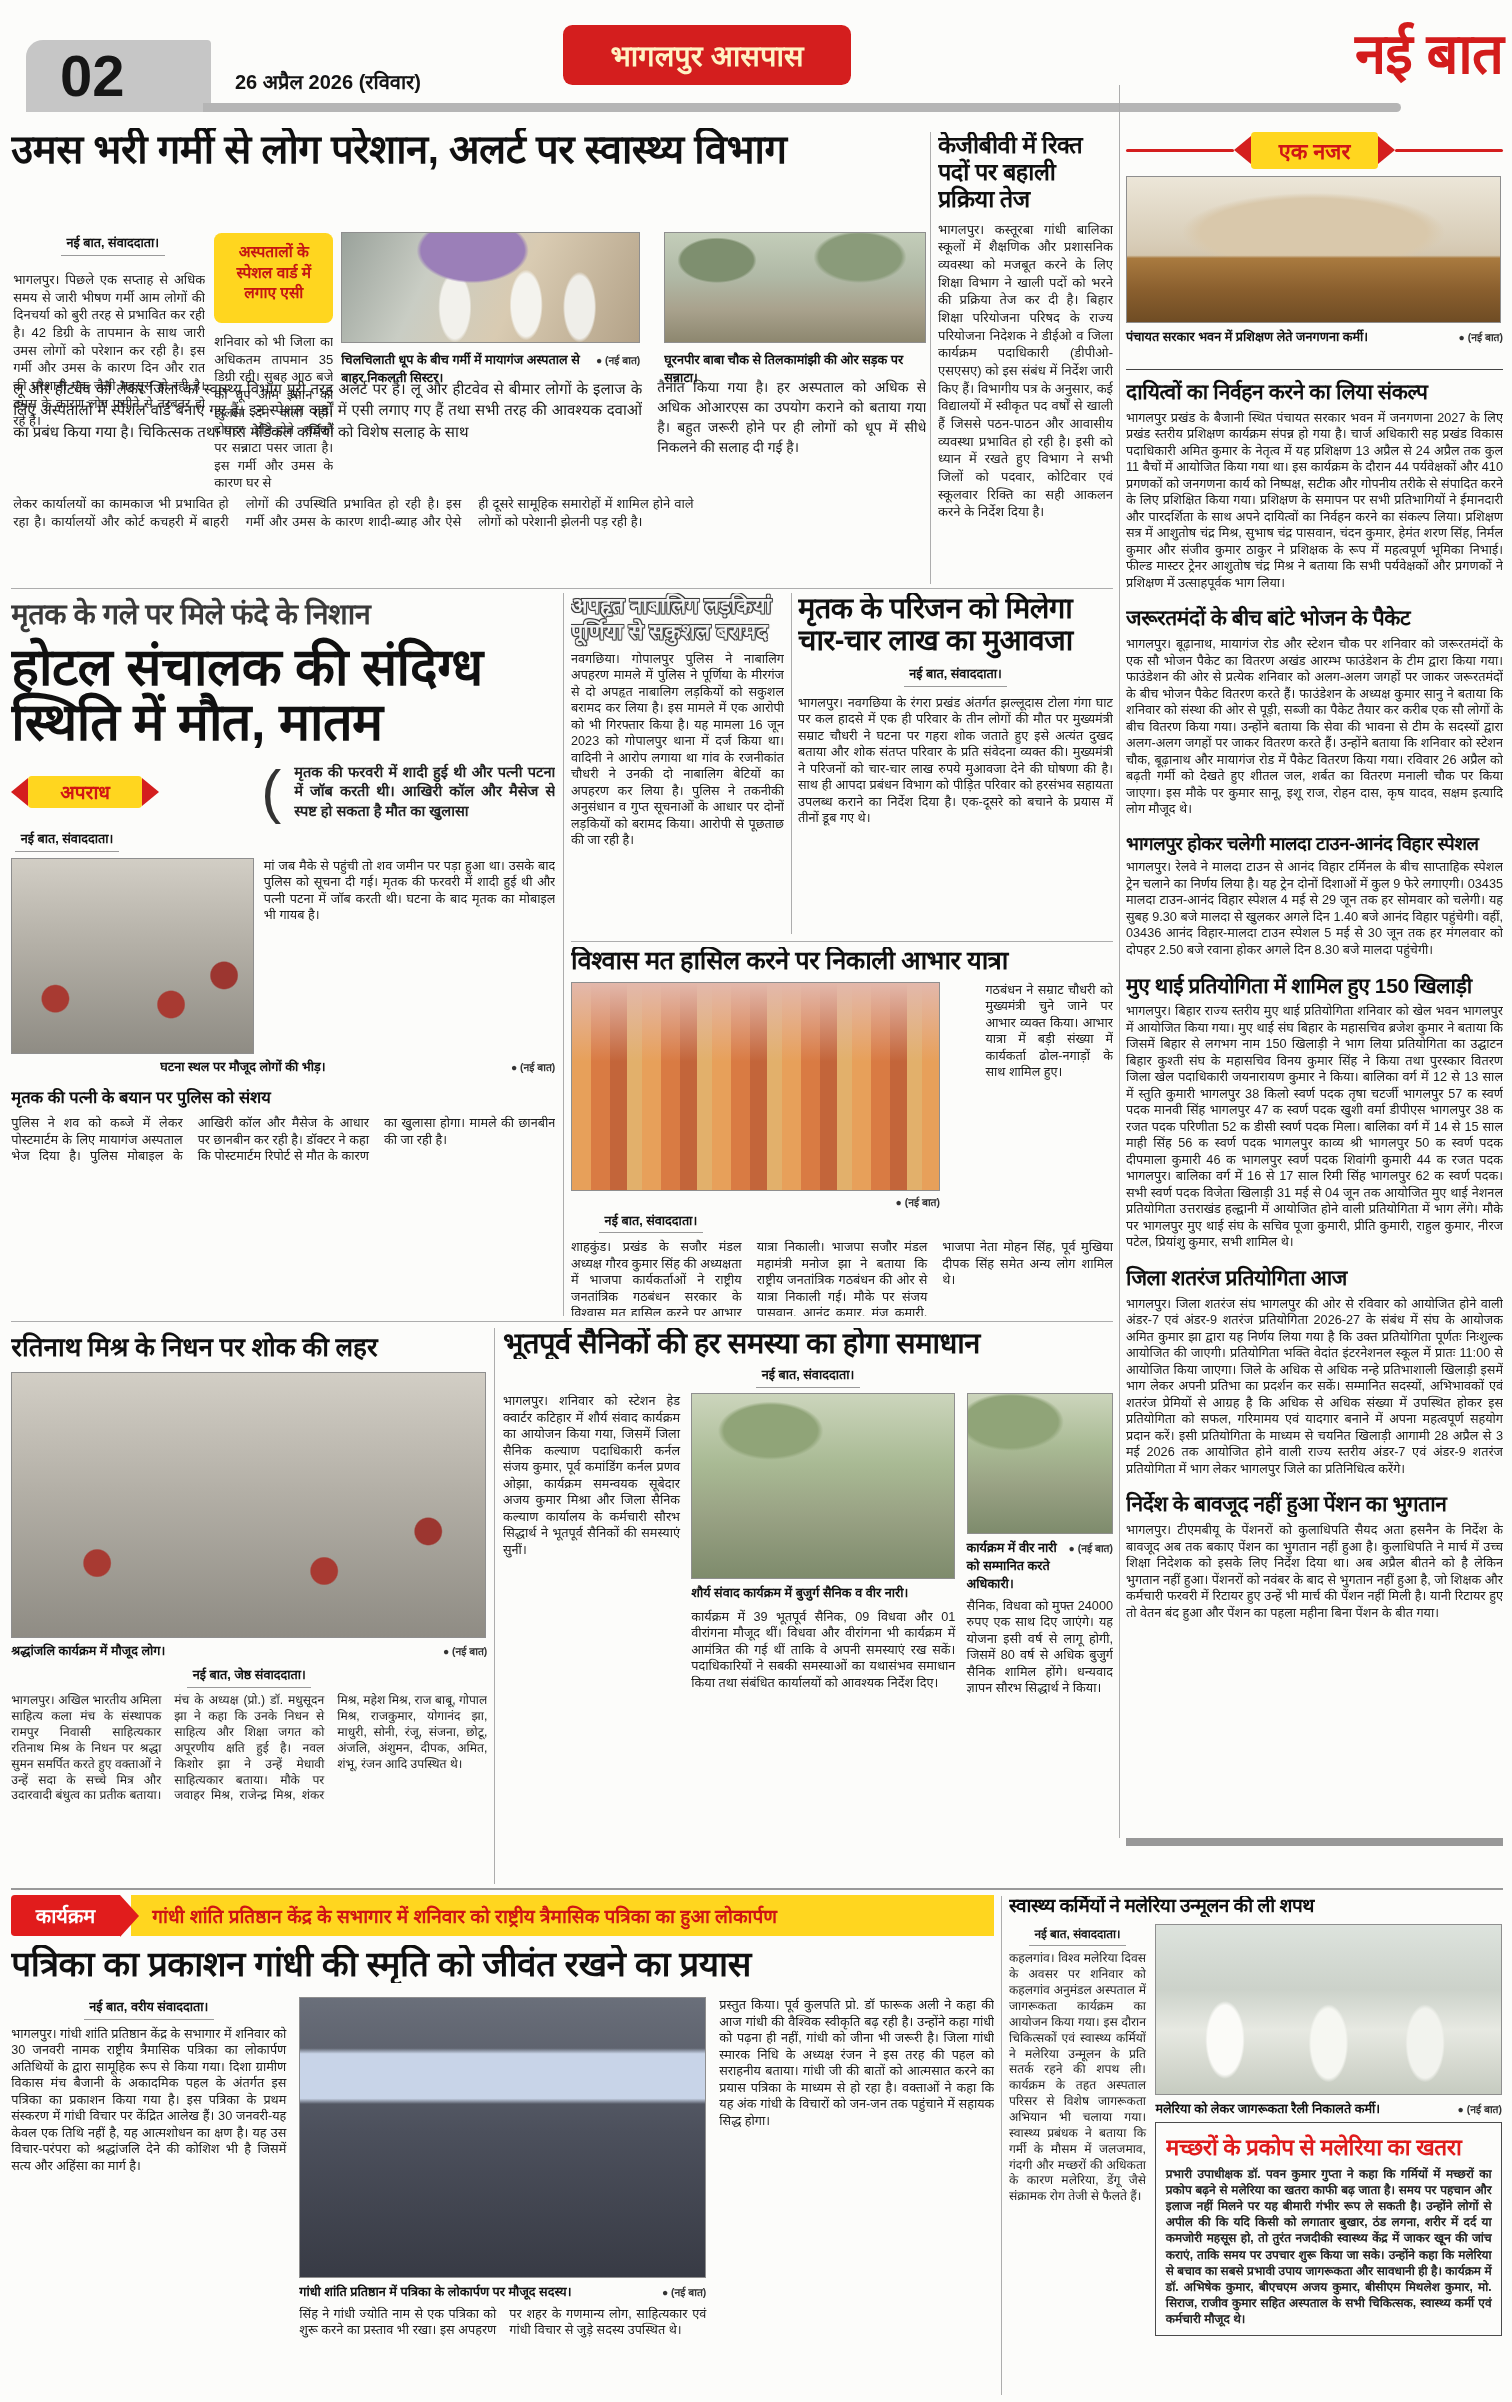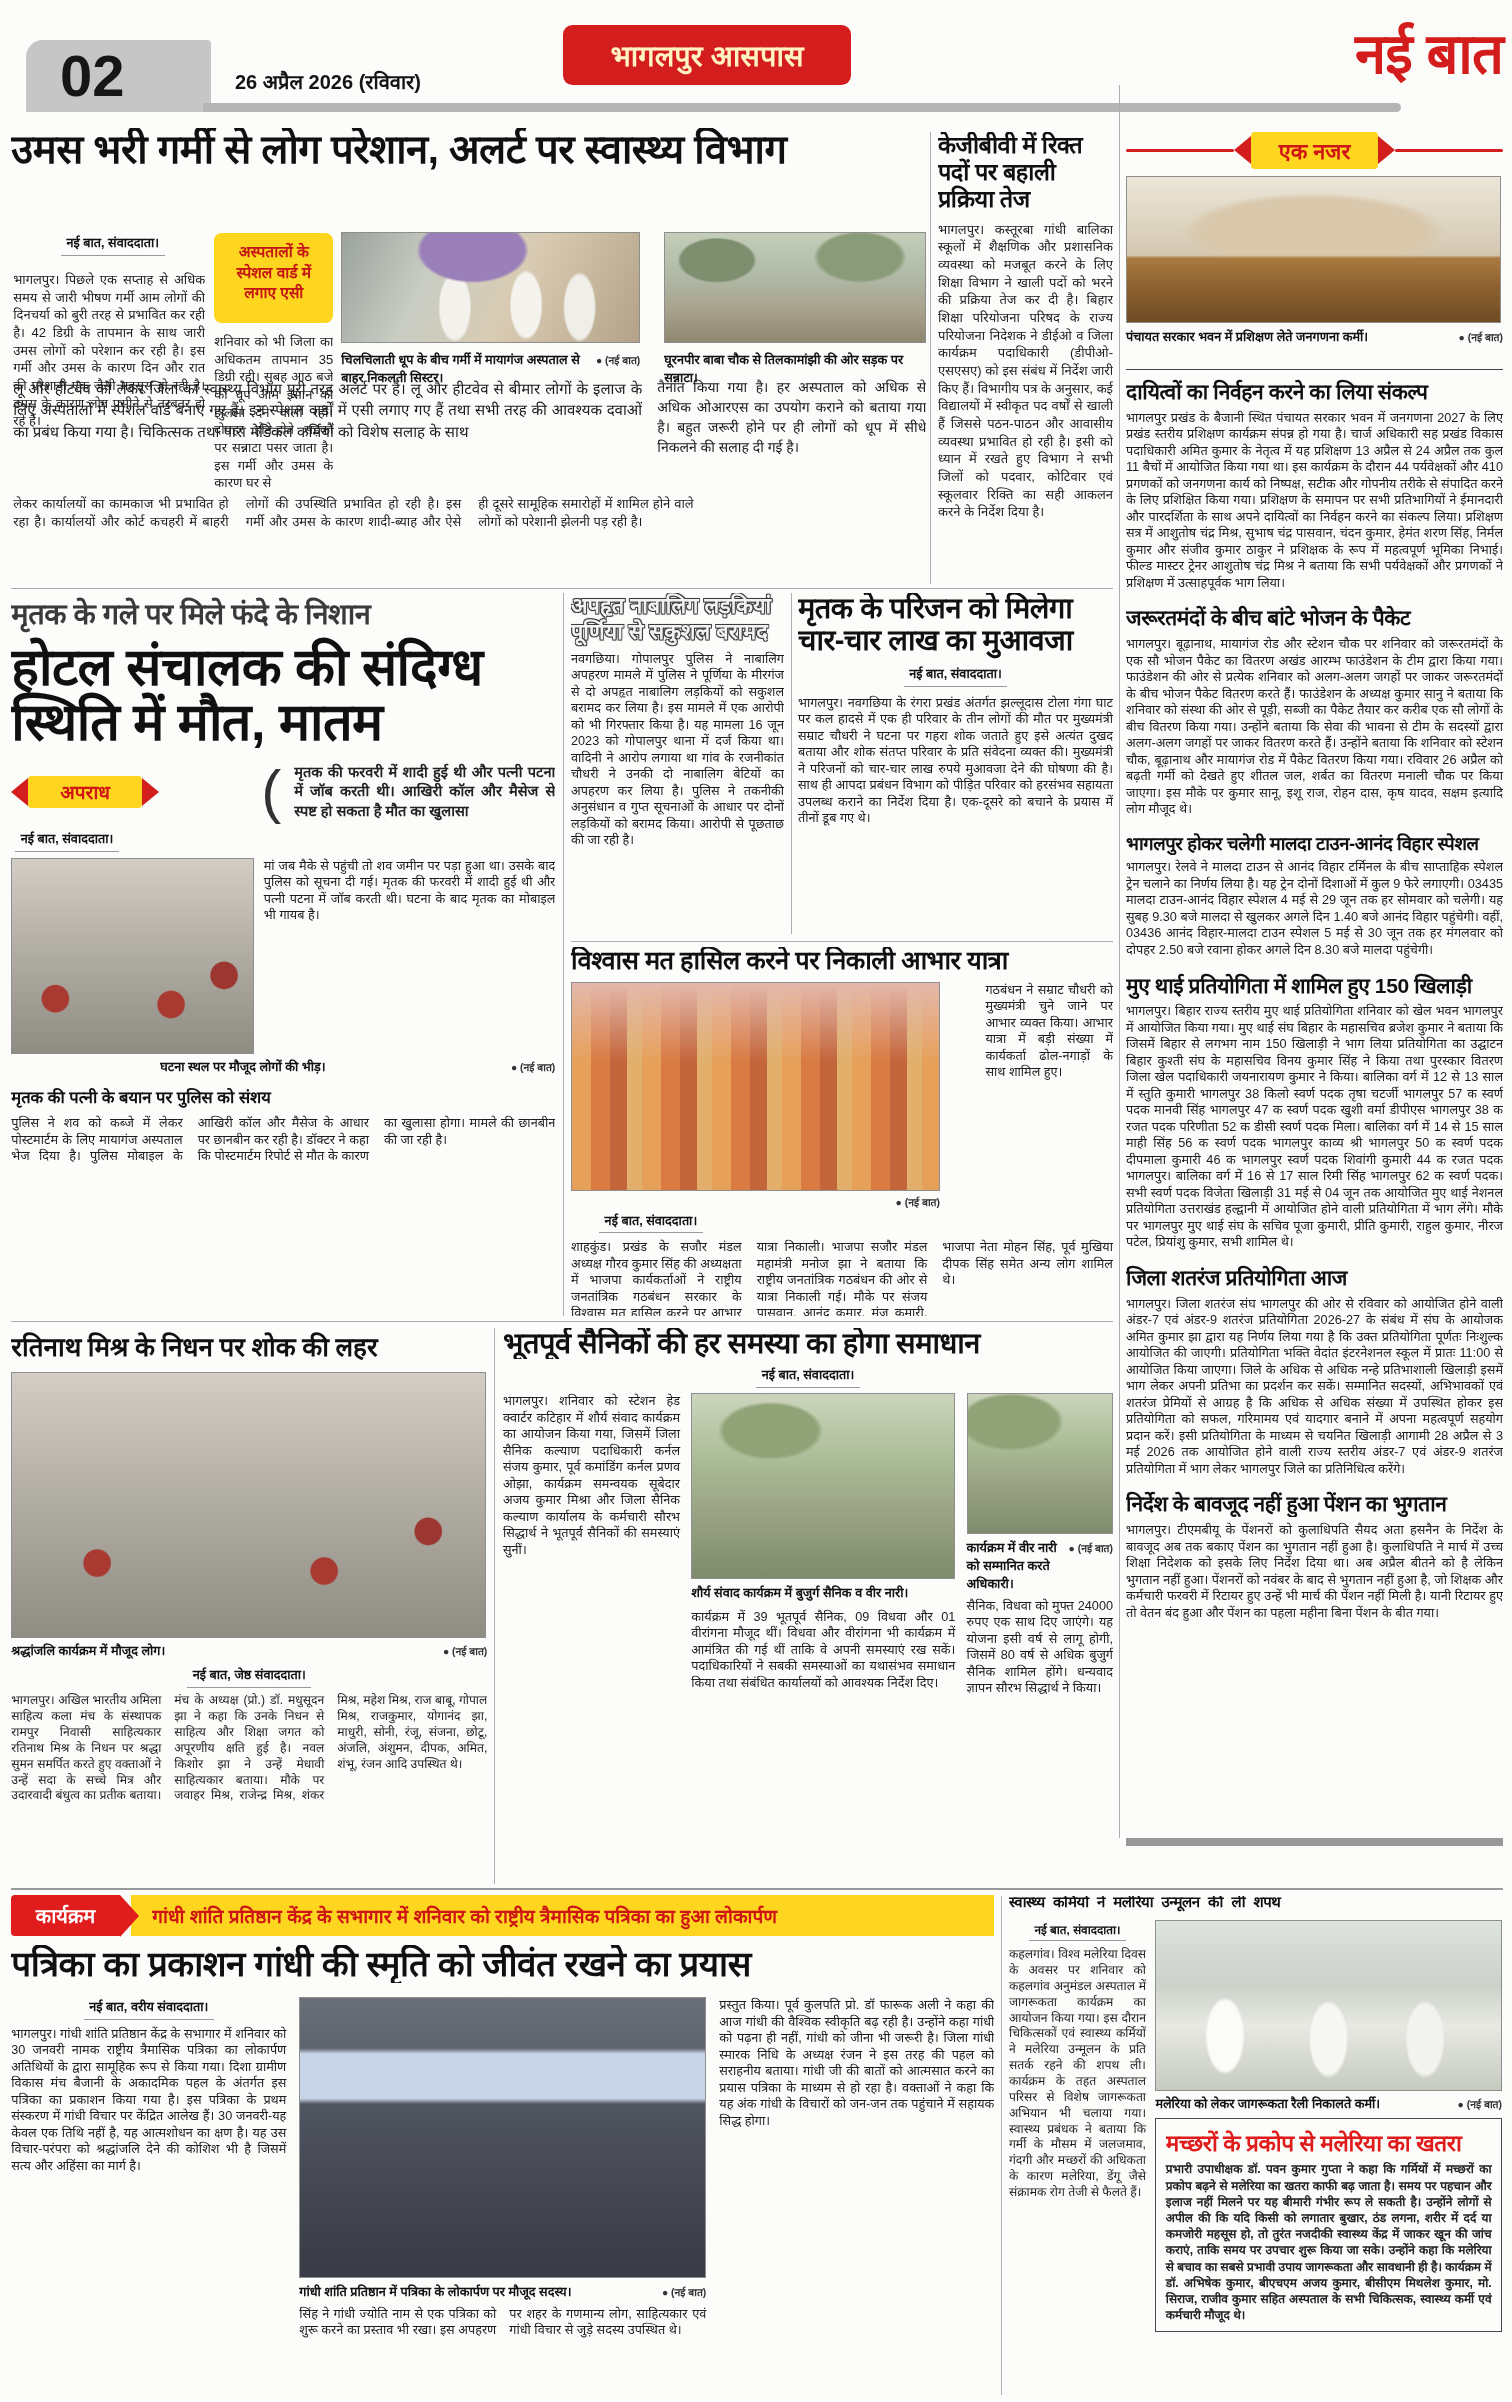--- a/index.html
+++ b/index.html
@@ -270,21 +270,21 @@
         </div>
         <div class="body-sm" style="margin-top:5.6px;column-count:2;column-gap:13px;">सिंह ने गांधी ज्योति नाम से एक पत्रिका को शुरू करने का प्रस्ताव भी रखा। इस अपहरण पर शहर के गणमान्य लोग, साहित्यकार एवं गांधी विचार से जुड़े सदस्य उपस्थित थे।</div>
       </div>
       <div style="flex:1;">
         <div class="body-sm">प्रस्तुत किया। पूर्व कुलपति प्रो. डॉ फारूक अली ने कहा की आज गांधी की वैश्विक स्वीकृति बढ़ रही है। उन्होंने कहा गांधी को पढ़ना ही नहीं, गांधी को जीना भी जरूरी है। जिला गांधी स्मारक निधि के अध्यक्ष रंजन ने इस तरह की पहल को सराहनीय बताया। गांधी जी की बातों को आत्मसात करने का प्रयास पत्रिका के माध्यम से हो रहा है। वक्ताओं ने कहा कि यह अंक गांधी के विचारों को जन-जन तक पहुंचाने में सहायक सिद्ध होगा।</div>
       </div>
     </div>
   </div>
 
   <div class="abs" style="left:1009px;top:1896px;width:493px;height:501px;overflow:hidden;">
-    <div class="hl nowrap" style="font-size:15px;font-weight:900;width:493px;font-family:Liberation Mono, monospace;">स्वास्थ्य कर्मियों ने मलेरिया उन्मूलन की ली शपथ</div>
+    <div class="hl nowrap" style="font-size:19px;font-weight:900;width:493px;">स्वास्थ्य कर्मियों ने मलेरिया उन्मूलन की ली शपथ</div>
     <div style="display:flex;gap:9.4px;margin-top:7.5px;">
       <div style="width:137px;flex:none;">
         <div style="text-align:center;margin-bottom:5.6px;"><span class="byline" style="font-size:11.8px;">नई बात, संवाददाता।</span></div>
         <div class="body-sm" style="font-size:12.2px;">कहलगांव। विश्व मलेरिया दिवस के अवसर पर शनिवार को कहलगांव अनुमंडल अस्पताल में जागरूकता कार्यक्रम का आयोजन किया गया। इस दौरान चिकित्सकों एवं स्वास्थ्य कर्मियों ने मलेरिया उन्मूलन के प्रति सतर्क रहने की शपथ ली। कार्यक्रम के तहत अस्पताल परिसर से विशेष जागरूकता अभियान भी चलाया गया। स्वास्थ्य प्रबंधक ने बताया कि गर्मी के मौसम में जलजमाव, गंदगी और मच्छरों की अधिकता के कारण मलेरिया, डेंगू जैसे संक्रामक रोग तेजी से फैलते हैं।</div>
       </div>
       <div style="flex:1;">
         <div class="ph ph-health" style="width:100%;height:171px;"></div>
         <div class="caption-row">
           <span class="caption">मलेरिया को लेकर जागरूकता रैली निकालते कर्मी।</span>
           <span class="credit">● (नई बात)</span>

